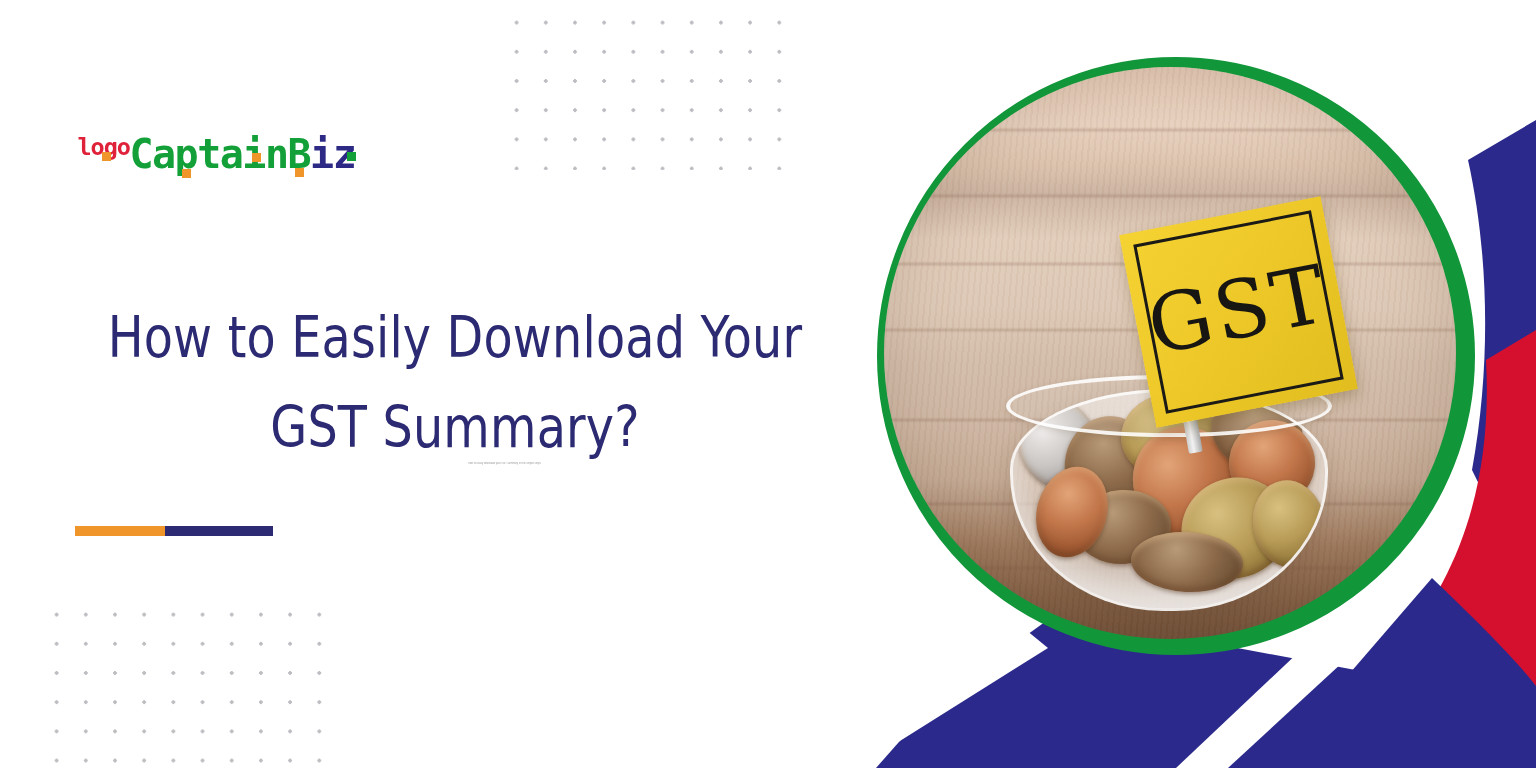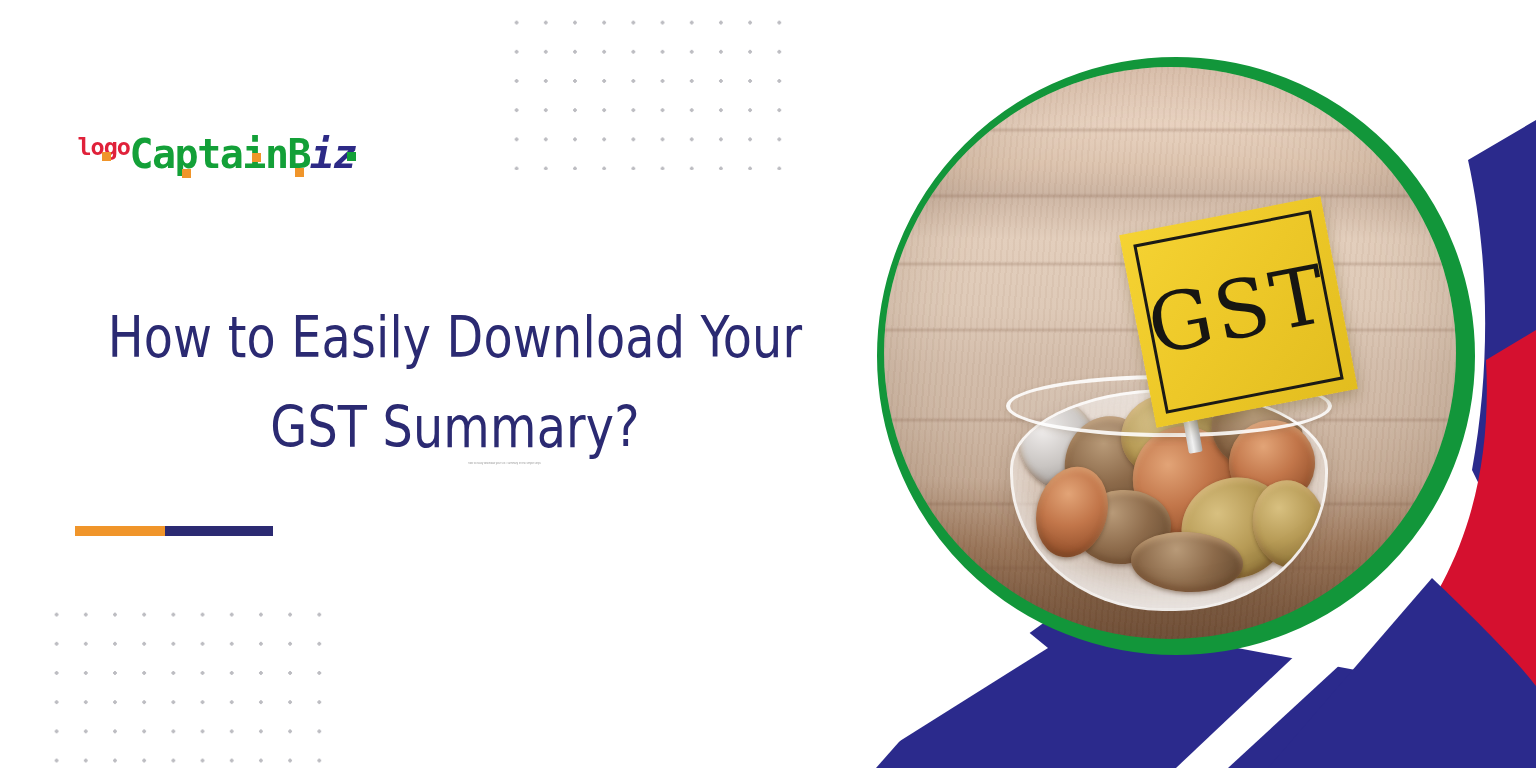--- a/index.html
+++ b/index.html
@@ -43,21 +43,21 @@
     text-transform:lowercase;
   }
   .logo-word {
     font-family:"DejaVu Sans Mono", monospace;
     font-size:40px; font-weight:700;
     line-height:1;
     letter-spacing:-1.5px;
     white-space:nowrap;
   }
   .logo-word .g { color:#13a038; }
-  .logo-word .b { color:#2d2a86;font-style:italic; }
+  .logo-word .b { color:#2d2a86; }
   .logo-pip {
     position:absolute; width:9px; height:9px;
   }
   .pip-o { background:#f0952a; }
   .pip-g { background:#13a038; }
   #pip1 { left:102px;  top:152px; }
   #pip2 { left:182px;  top:169px; }
   #pip3 { left:252px;  top:153px; }
   #pip4 { left:295px;  top:168px; }
   #pip5 { left:347px;  top:152px; }

